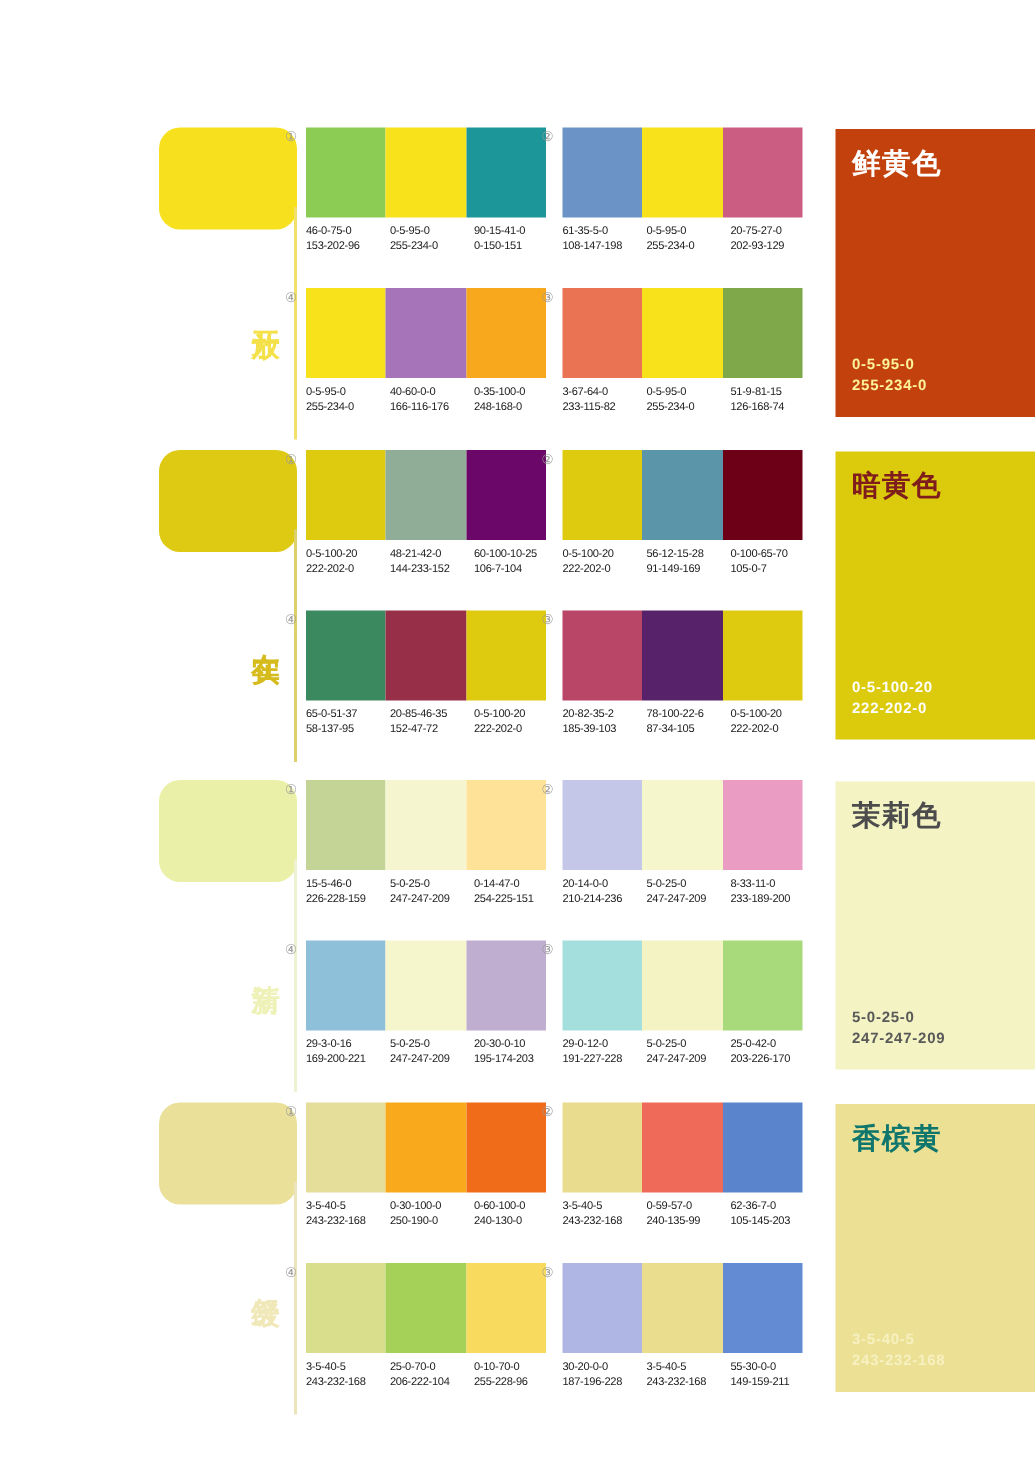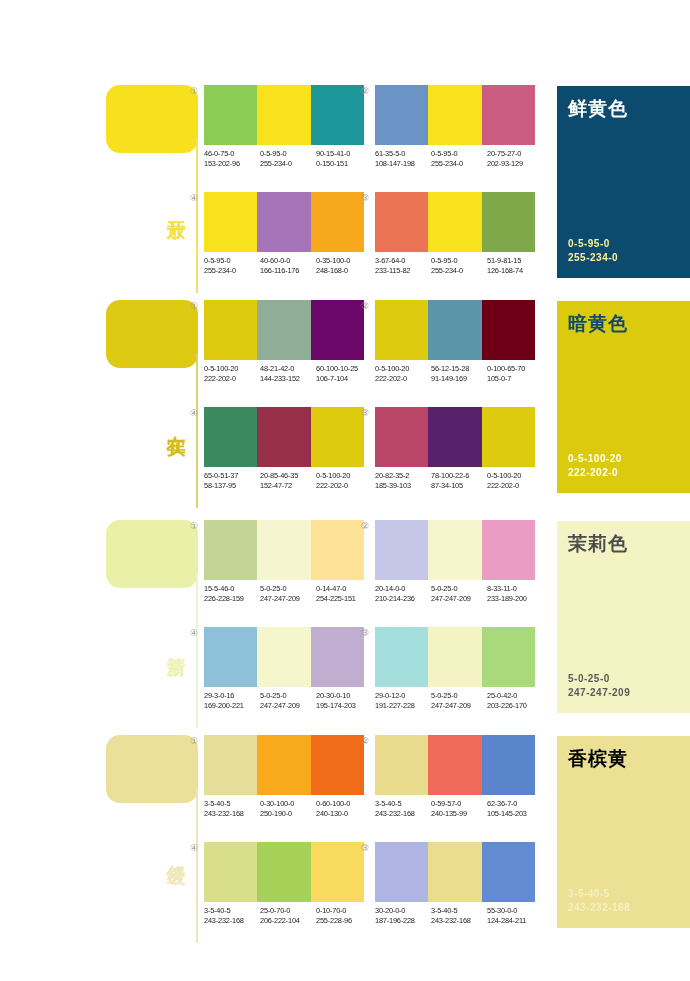--- a/index.html
+++ b/index.html
@@ -164,21 +164,21 @@
           <div class="code">
             <div>0-5-95-0</div>
             <div>255-234-0</div>
           </div>
           <div class="code">
             <div>51-9-81-15</div>
             <div>126-168-74</div>
           </div>
         </div>
       </div>
-      <div class="panel" style="background: #0c4a6e;">
+      <div class="panel" style="background: #c2410c;">
         <div class="pname" style="color: rgb(255, 255, 255);">鲜黄色</div>
         <div class="pcode" style="color: rgb(253, 243, 154);">
           <div>0-5-95-0</div>
           <div>255-234-0</div>
         </div>
       </div>
     </div>
     <div class="section" style="top: 293px;">
       <div class="tab" style="background: rgb(222, 202, 19);"></div>
       <div class="stem" style="background: rgb(222, 208, 106);"></div>
@@ -265,21 +265,21 @@
             <div>78-100-22-6</div>
             <div>87-34-105</div>
           </div>
           <div class="code">
             <div>0-5-100-20</div>
             <div>222-202-0</div>
           </div>
         </div>
       </div>
       <div class="panel" style="background: rgb(220, 202, 12);">
-        <div class="pname" style="color: #0c4a6e;">暗黄色</div>
+        <div class="pname" style="color: #7f1d1d;">暗黄色</div>
         <div class="pcode" style="color: rgb(255, 255, 255);">
           <div>0-5-100-20</div>
           <div>222-202-0</div>
         </div>
       </div>
     </div>
     <div class="section" style="top: 513px;">
       <div class="tab" style="background: rgb(234, 240, 168);"></div>
       <div class="stem" style="background: rgb(238, 242, 208);"></div>
       <div class="vlabel" style="color: rgb(239, 242, 184); top: 128px;">清新</div>
@@ -460,25 +460,25 @@
           <div class="code">
             <div>30-20-0-0</div>
             <div>187-196-228</div>
           </div>
           <div class="code">
             <div>3-5-40-5</div>
             <div>243-232-168</div>
           </div>
           <div class="code">
             <div>55-30-0-0</div>
-            <div>124-284-211</div>
+            <div>149-159-211</div>
           </div>
         </div>
       </div>
       <div class="panel" style="background: rgb(235, 224, 147);">
-        <div class="pname" style="color: #000000;">香槟黄</div>
+        <div class="pname" style="color: #0f766e;">香槟黄</div>
         <div class="pcode" style="color: rgb(247, 240, 192);">
           <div>3-5-40-5</div>
           <div>243-232-168</div>
         </div>
       </div>
     </div>
   </div>
 
 </body></html>

